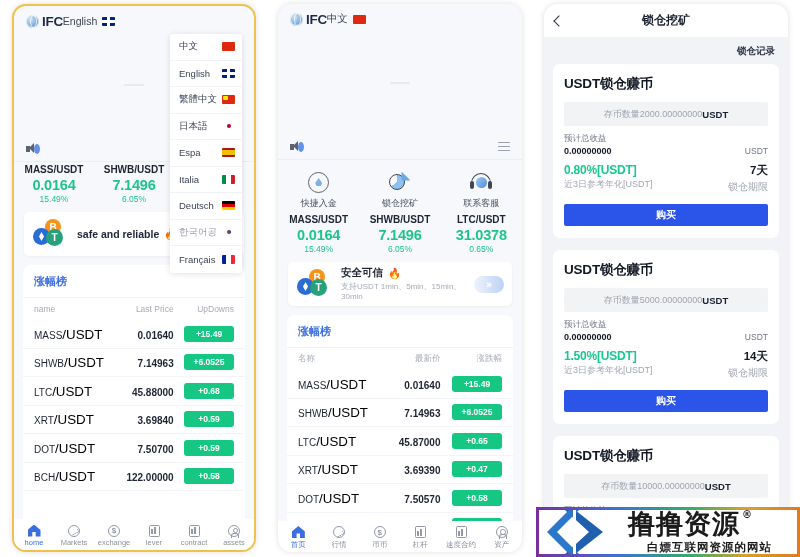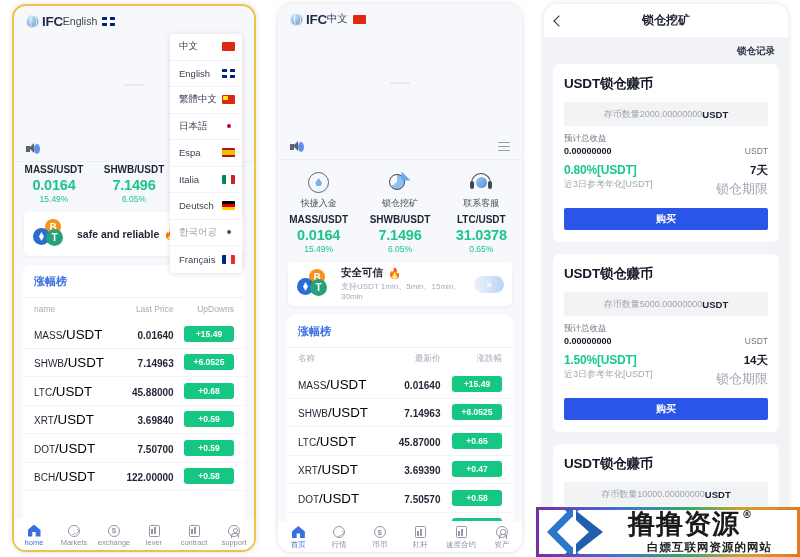--- a/index.html
+++ b/index.html
@@ -282,21 +282,21 @@
   .lm-input-ph { font-size:9px; color:#9fa4b0; }
   .lm-input-unit { font-size:9.5px; font-weight:700; color:#1b2030; }
   .lm-sub { font-size:8.5px; color:#6f7585; margin-top:7px; }
   .lm-row { display:flex; align-items:flex-end; justify-content:space-between; margin-top:1px; }
   .lm-amount { font-size:9px; font-weight:700; color:#141926; }
   .lm-unit { font-size:8.5px; color:#6f7585; }
   .lm-row2 { display:flex; align-items:flex-start; justify-content:space-between; margin-top:7px; }
   .lm-rate { font-size:12px; font-weight:800; color:#18c98d; letter-spacing:-0.2px; }
   .lm-rate-sub { font-size:9px; color:#a2a7b3; margin-top:1px; }
   .lm-days { font-size:11.5px; font-weight:800; color:#141926; text-align:right; }
-  .lm-days-sub { font-size:13px; color:#a2a7b3; margin-top:2px; text-align:center; }
+  .lm-days-sub { font-size:10px; color:#a2a7b3; margin-top:2px; text-align:center; }
   .lm-buy {
     margin-top: 10px; height: 22px; width:100%;
     background:#2b54e8; color:#fff; border:none; border-radius:2px;
     font-size:10px; font-weight:700;
     font-family:"Liberation Sans", sans-serif;
     cursor:pointer;
   }
 
   
   .watermark {
@@ -510,21 +510,21 @@
         <div class="nav-item">
           <div class="nav-ico">
               <span class="ico-doc"></span>
             </div>
           <div class="nav-label">contract</div>
         </div>
         <div class="nav-item">
           <div class="nav-ico">
               <span class="ico-user"></span>
             </div>
-          <div class="nav-label">support</div>
+          <div class="nav-label">assets</div>
         </div>
       </div>
 
     </div>
   </div>
 
   <div class="panel">
     <div class="phone">
 
       <div class="topbar">

